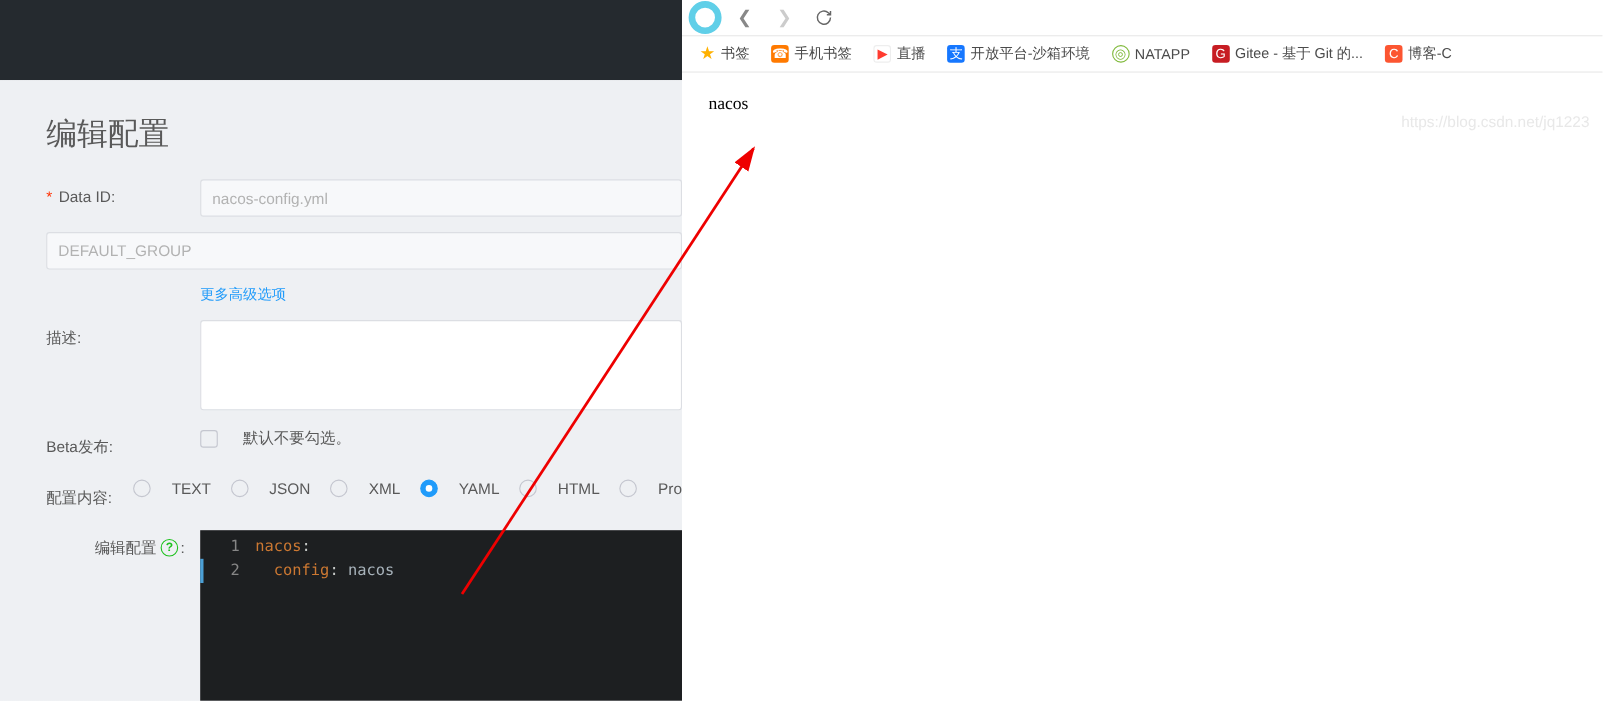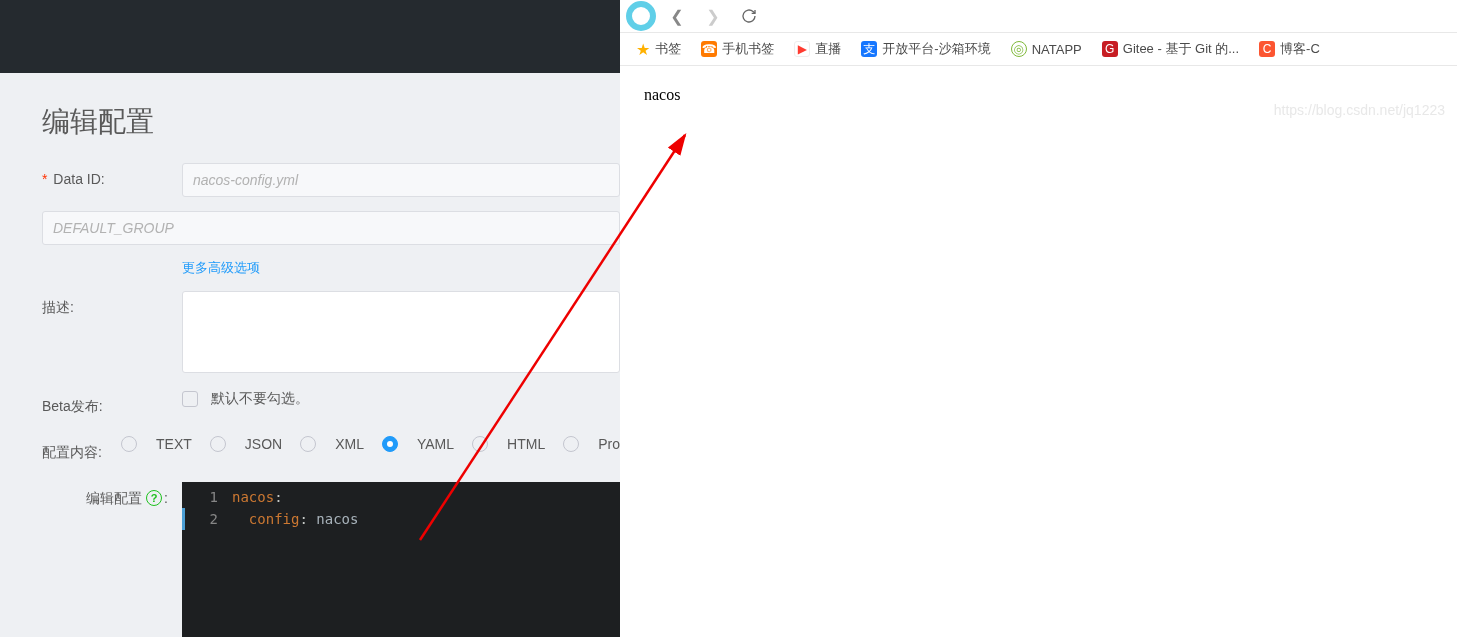--- a/index.html
+++ b/index.html
@@ -7,24 +7,24 @@
     .container { display: flex; width: 100%; height: 100%; }
     .left-pane { width: 620px; height: 100%; background: #fff; position: relative; }
     .top-bar { height: 73px; background: #252a2f; }
     .content { padding: 30px 0 0 42px; background: #eef0f3 linear-gradient(#eef0f3,#eef0f3); }
     .page-title { font-size: 28px; color: #595959; padding: 0 0 22px 0; }
     .form-row { display: flex; align-items: flex-start; margin-bottom: 14px; }
     .label { width: 140px; text-align: left; padding-right: 14px; color: #595959; font-size: 14px; line-height: 32px; }
     .req { color: #ff3000; margin-right: 2px; }
     .field { flex: 1; }
     .input { width: 100%; height: 34px; border: 1px solid #dcdee3; border-radius: 3px; padding: 0 10px; color: #333; font-size: 14px; }
-    .input.disabled { background: #f7f8fa; color: #b2b2b2; font-style: italic; }
+    .input.disabled { background: #f7f8fa; color: #b2b2b2; }
     .link { color: #209bfa; font-size: 13px; cursor: pointer; }
     .textarea { width: 100%; height: 82px; border: 1px solid #dcdee3; border-radius: 3px; padding: 8px 10px; resize: none; font-family: inherit; }
-    .checkbox-wrap { display: flex; align-items: center; gap: 13px; color: #595959; }
+    .checkbox-wrap { display: flex; align-items: center; gap: 23px; color: #595959; }
     .cb { width: 16px; height: 16px; border: 1px solid #c4c6cf; border-radius: 3px; display: inline-block; }
     .radios { display: flex; gap: 18px; align-items: center; }
     .radio { display: flex; align-items: center; gap: 19px; color: #595959; font-size: 14px; cursor: pointer; }
     .r-outer { width: 16px; height: 16px; border: 1px solid #c4c6cf; border-radius: 50%; display: inline-flex; align-items: center; justify-content: center; }
     .r-outer.sel { border-color: #209bfa; background: #209bfa; }
     .r-inner { width: 6px; height: 6px; border-radius: 50%; background: #fff; }
     .help-icon { width: 16px; height: 16px; border: 1.5px solid #1dc11d; color: #1dc11d; border-radius: 50%; display: inline-flex; align-items: center; justify-content: center; font-size: 11px; font-weight: bold; margin-left: 4px; }
     .editor { background: #1d1f21; color: #c5c8c6; font-family: Consolas, Monaco, monospace; font-size: 14px; min-height: 155px; padding: 4px 0 0 0; }
     .ed-line { display: flex; line-height: 22px; }
     .gutter { width: 50px; text-align: right; padding-right: 14px; color: #868686; position: relative; }

